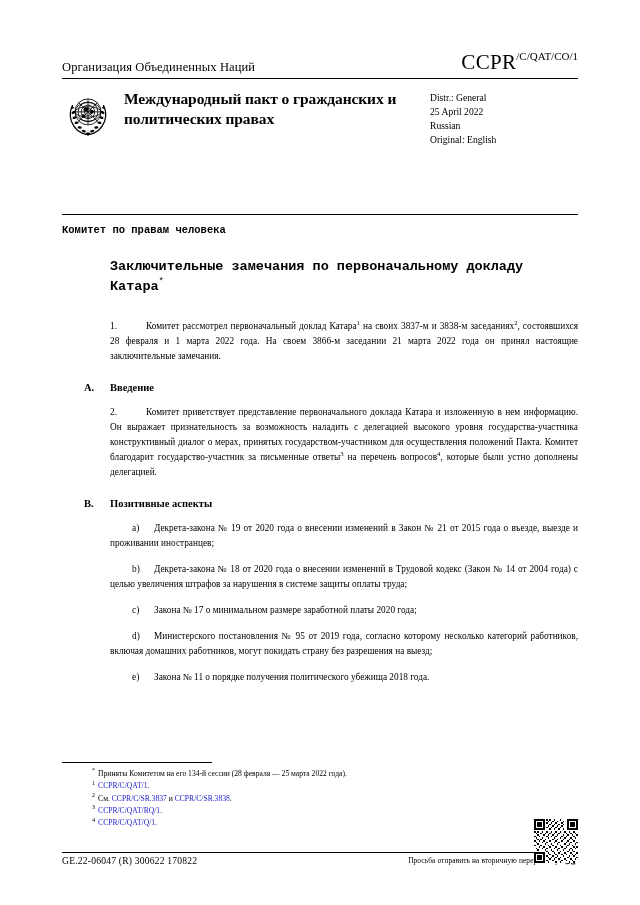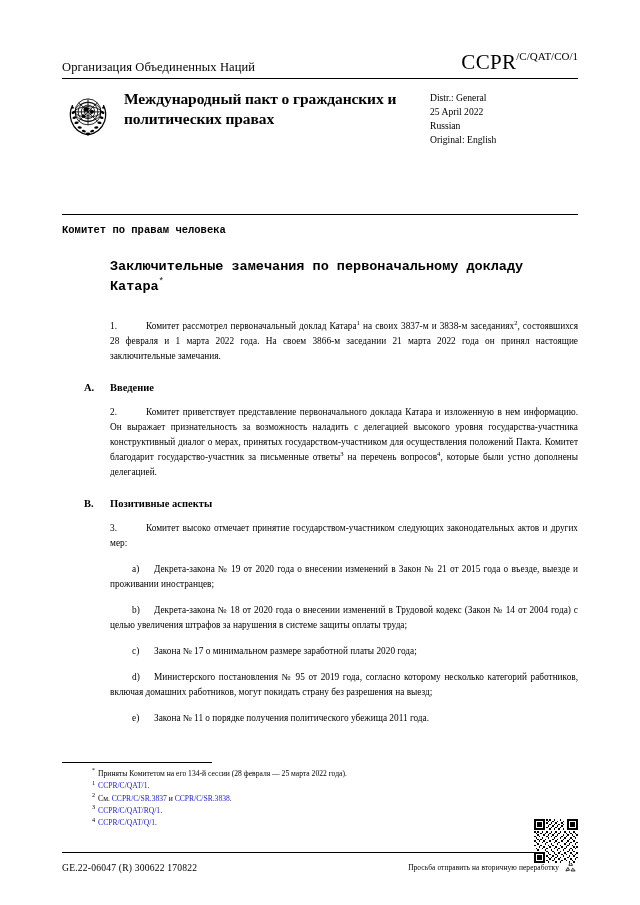--- a/index.html
+++ b/index.html
@@ -189,21 +189,20 @@
     text-decoration: none;
   }
 
   
   .footer {
     position: absolute;
     left: 62px;
     top: 852px;
     width: 516px;
     border-top: 1.1px solid #000;
-    padding-top: 7px;
     display: flex;
     align-items: center;
   }
   .job-no {
     font-size: 9.6px;
     letter-spacing: 0.2px;
     white-space: nowrap;
   }
   .footer-right {
     margin-left: auto;
@@ -310,38 +309,35 @@
     </div>
 
     <p class="para">
       <span class="num">2.</span><span>Комитет приветствует представление первоначального доклада Катара и изложенную в нем информацию. Он выражает признательность за возможность наладить с делегацией высокого уровня государства-участника конструктивный диалог о мерах, принятых государством-участником для осуществления положений Пакта. Комитет благодарит государство-участник за письменные ответы</span><sup>3</sup><span> на перечень вопросов</span><sup>4</sup><span>, которые были устно дополнены делегацией.</span>
     </p>
 
     <div class="section-head sp-top">
       <span class="letter">B.</span><span>Позитивные аспекты</span>
     </div>
 
-    <p class="para">
-      <span class="num">3.</span><span>Комитет высоко отмечает принятие государством-участником следующих законодательных актов и других мер:</span>
-    </p>
 
     <p class="para">
       <span class="lett">a)</span><span>Декрета-закона № 19 от 2020 года о внесении изменений в Закон № 21 от 2015 года о въезде, выезде и проживании иностранцев;</span>
     </p>
     <p class="para">
       <span class="lett">b)</span><span>Декрета-закона № 18 от 2020 года о внесении изменений в Трудовой кодекс (Закон № 14 от 2004 года) с целью увеличения штрафов за нарушения в системе защиты оплаты труда;</span>
     </p>
     <p class="para">
       <span class="lett">c)</span><span>Закона № 17 о минимальном размере заработной платы 2020 года;</span>
     </p>
     <p class="para">
       <span class="lett">d)</span><span>Министерского постановления № 95 от 2019 года, согласно которому несколько категорий работников, включая домашних работников, могут покидать страну без разрешения на выезд;</span>
     </p>
     <p class="para">
-      <span class="lett">e)</span><span>Закона № 11 о порядке получения политического убежища 2011 года.</span>
+      <span class="lett">e)</span><span>Закона № 11 о порядке получения политического убежища 2018 года.</span>
     </p>
   </div>
 
   <div class="footnote-area">
     <div class="fn-rule"></div>
 
     <p class="fn">
       <span class="mark">*</span><span>Приняты Комитетом на его 134-й сессии (28 февраля — 25 марта 2022 года).</span>
     </p>
 

